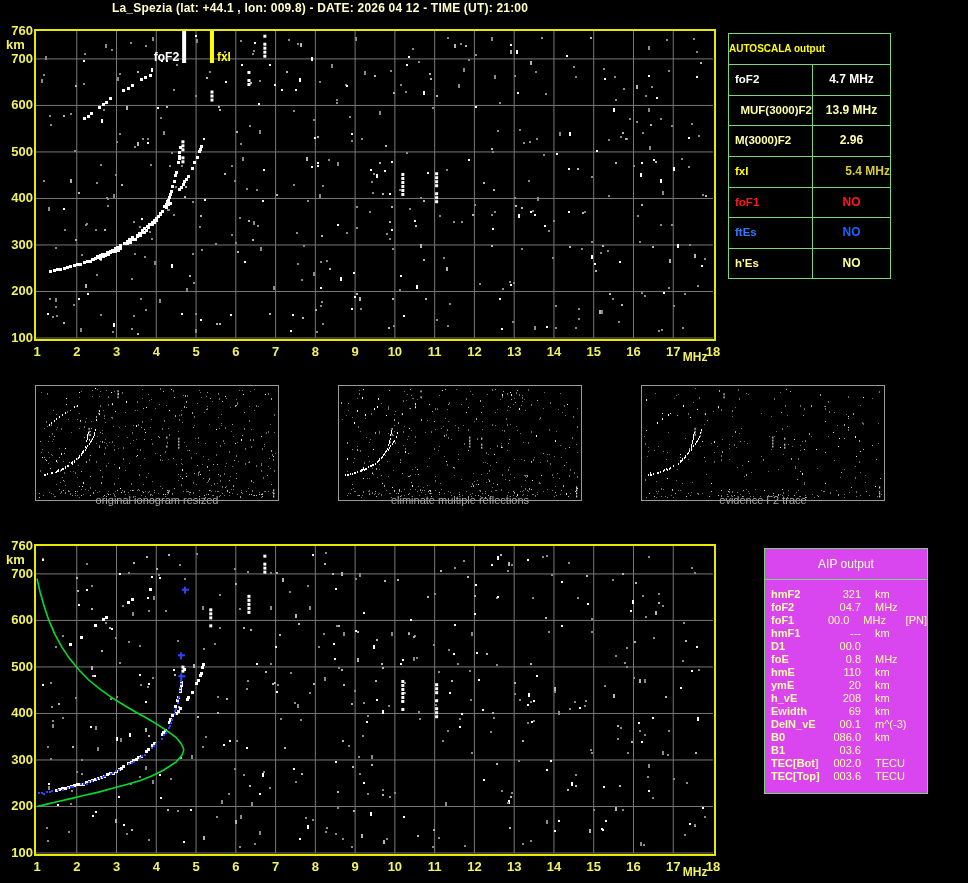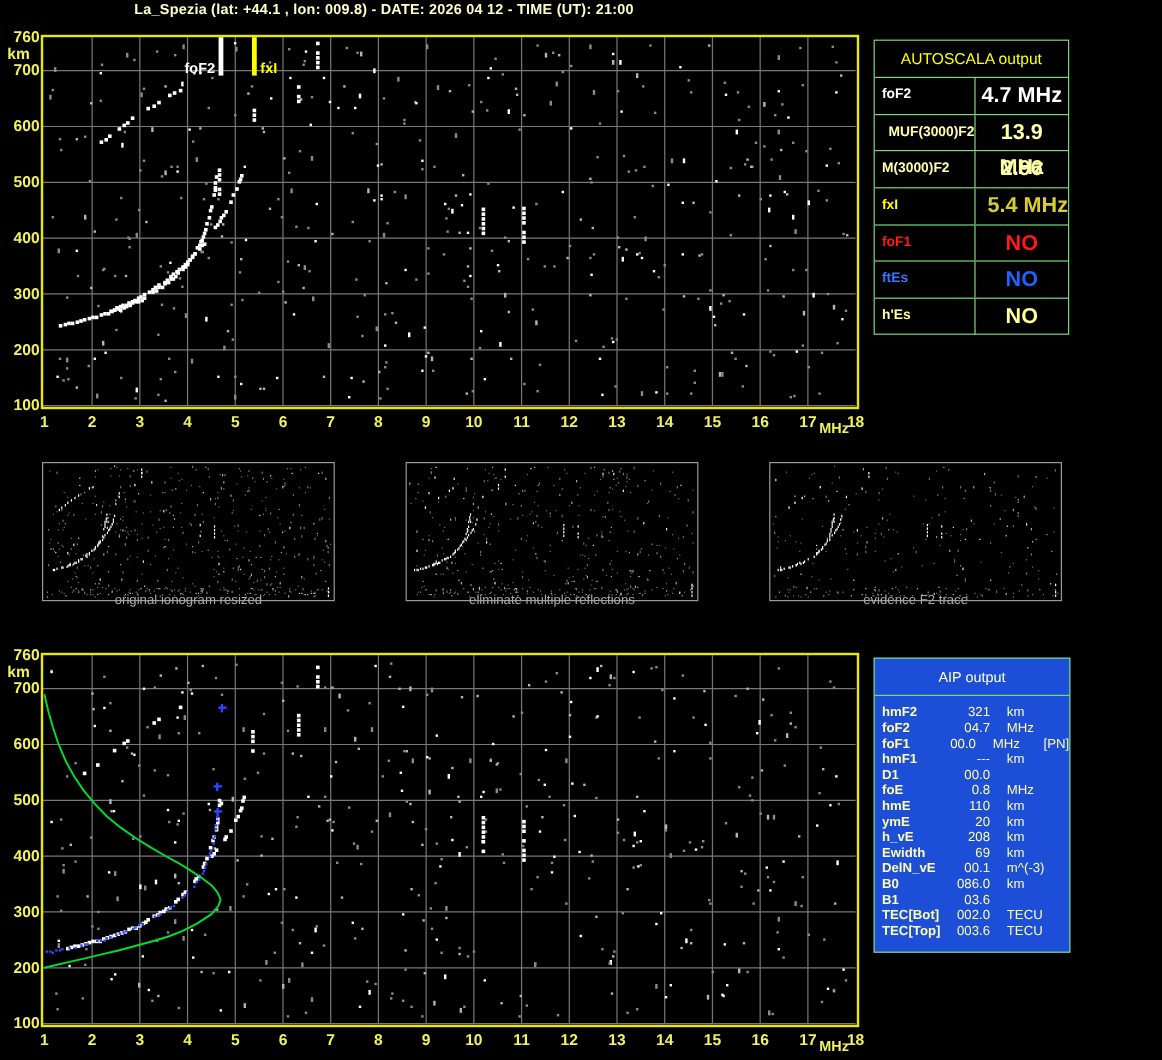--- a/index.html
+++ b/index.html
@@ -9,30 +9,30 @@
        color:#ffffc8;font-size:12px;font-weight:bold;letter-spacing:.2px;margin-left:20px;}
   #plots{position:absolute;left:0;top:0;}
   .mlabel{font-size:12px;font-weight:bold;font-family:"Liberation Sans",sans-serif;}
   .xt,.yt{font-size:13px;font-weight:bold;fill:#f2f25e;font-family:"Liberation Sans",sans-serif;}
   .unit{font-size:12px;font-weight:bold;fill:#f2f25e;font-family:"Liberation Sans",sans-serif;}
   .caption{position:absolute;top:494px;width:244px;text-align:center;
        color:#a9a9a9;font-size:11px;}
   
   #autoscala{position:absolute;left:728px;top:33px;width:163px;height:246px;
        border:1px solid #7ad87a;box-sizing:border-box;background:#000;}
-  #autoscala .ttl{height:30px;line-height:30px;text-align:center;color:#ffff00;
-       font-size:13px;font-weight:normal;}
+  #autoscala .ttl{height:30px;line-height:30px;text-align:left;color:#ffff00;
+       font-size:10px;font-weight:bold;}
   .arow{display:flex;height:30.7px;border-top:1px solid #7ad87a;box-sizing:border-box;}
   .arow .lab{width:84px;border-right:1px solid #7ad87a;box-sizing:border-box;
        padding-left:6px;font-size:11.5px;font-weight:bold;line-height:29px;
        overflow:hidden;white-space:nowrap;}
-  .arow .val{flex:1;text-align:center;font-size:18px;font-weight:bold;line-height:29px;}
+  .arow .val{flex:1;text-align:center;font-size:12px;font-weight:bold;line-height:29px;}
   
-  #aip{position:absolute;left:728px;top:548px;width:164px;height:246px;
-       border:1px solid #7ad87a;box-sizing:border-box;background:#1d4ed8;}
+  #aip{position:absolute;left:764px;top:548px;width:164px;height:246px;
+       border:1px solid #7ad87a;box-sizing:border-box;background:#d946ef;}
   #aip .ttl{height:30px;line-height:30px;text-align:center;color:#ffffd9;
        font-size:12px;border-bottom:1px solid #7ad87a;}
   #aip-rows{padding-top:8px;}
   .prow{display:flex;height:13px;line-height:13px;font-size:11px;color:#fdfdb0;
        white-space:nowrap;}
   .prow .nm{width:54px;padding-left:6px;overflow:hidden;font-weight:bold;}
   .prow .vl{width:36px;text-align:right;}
   .prow .un{width:44px;padding-left:14px;}
   .prow .ex{padding-left:4px;}
 </style>

